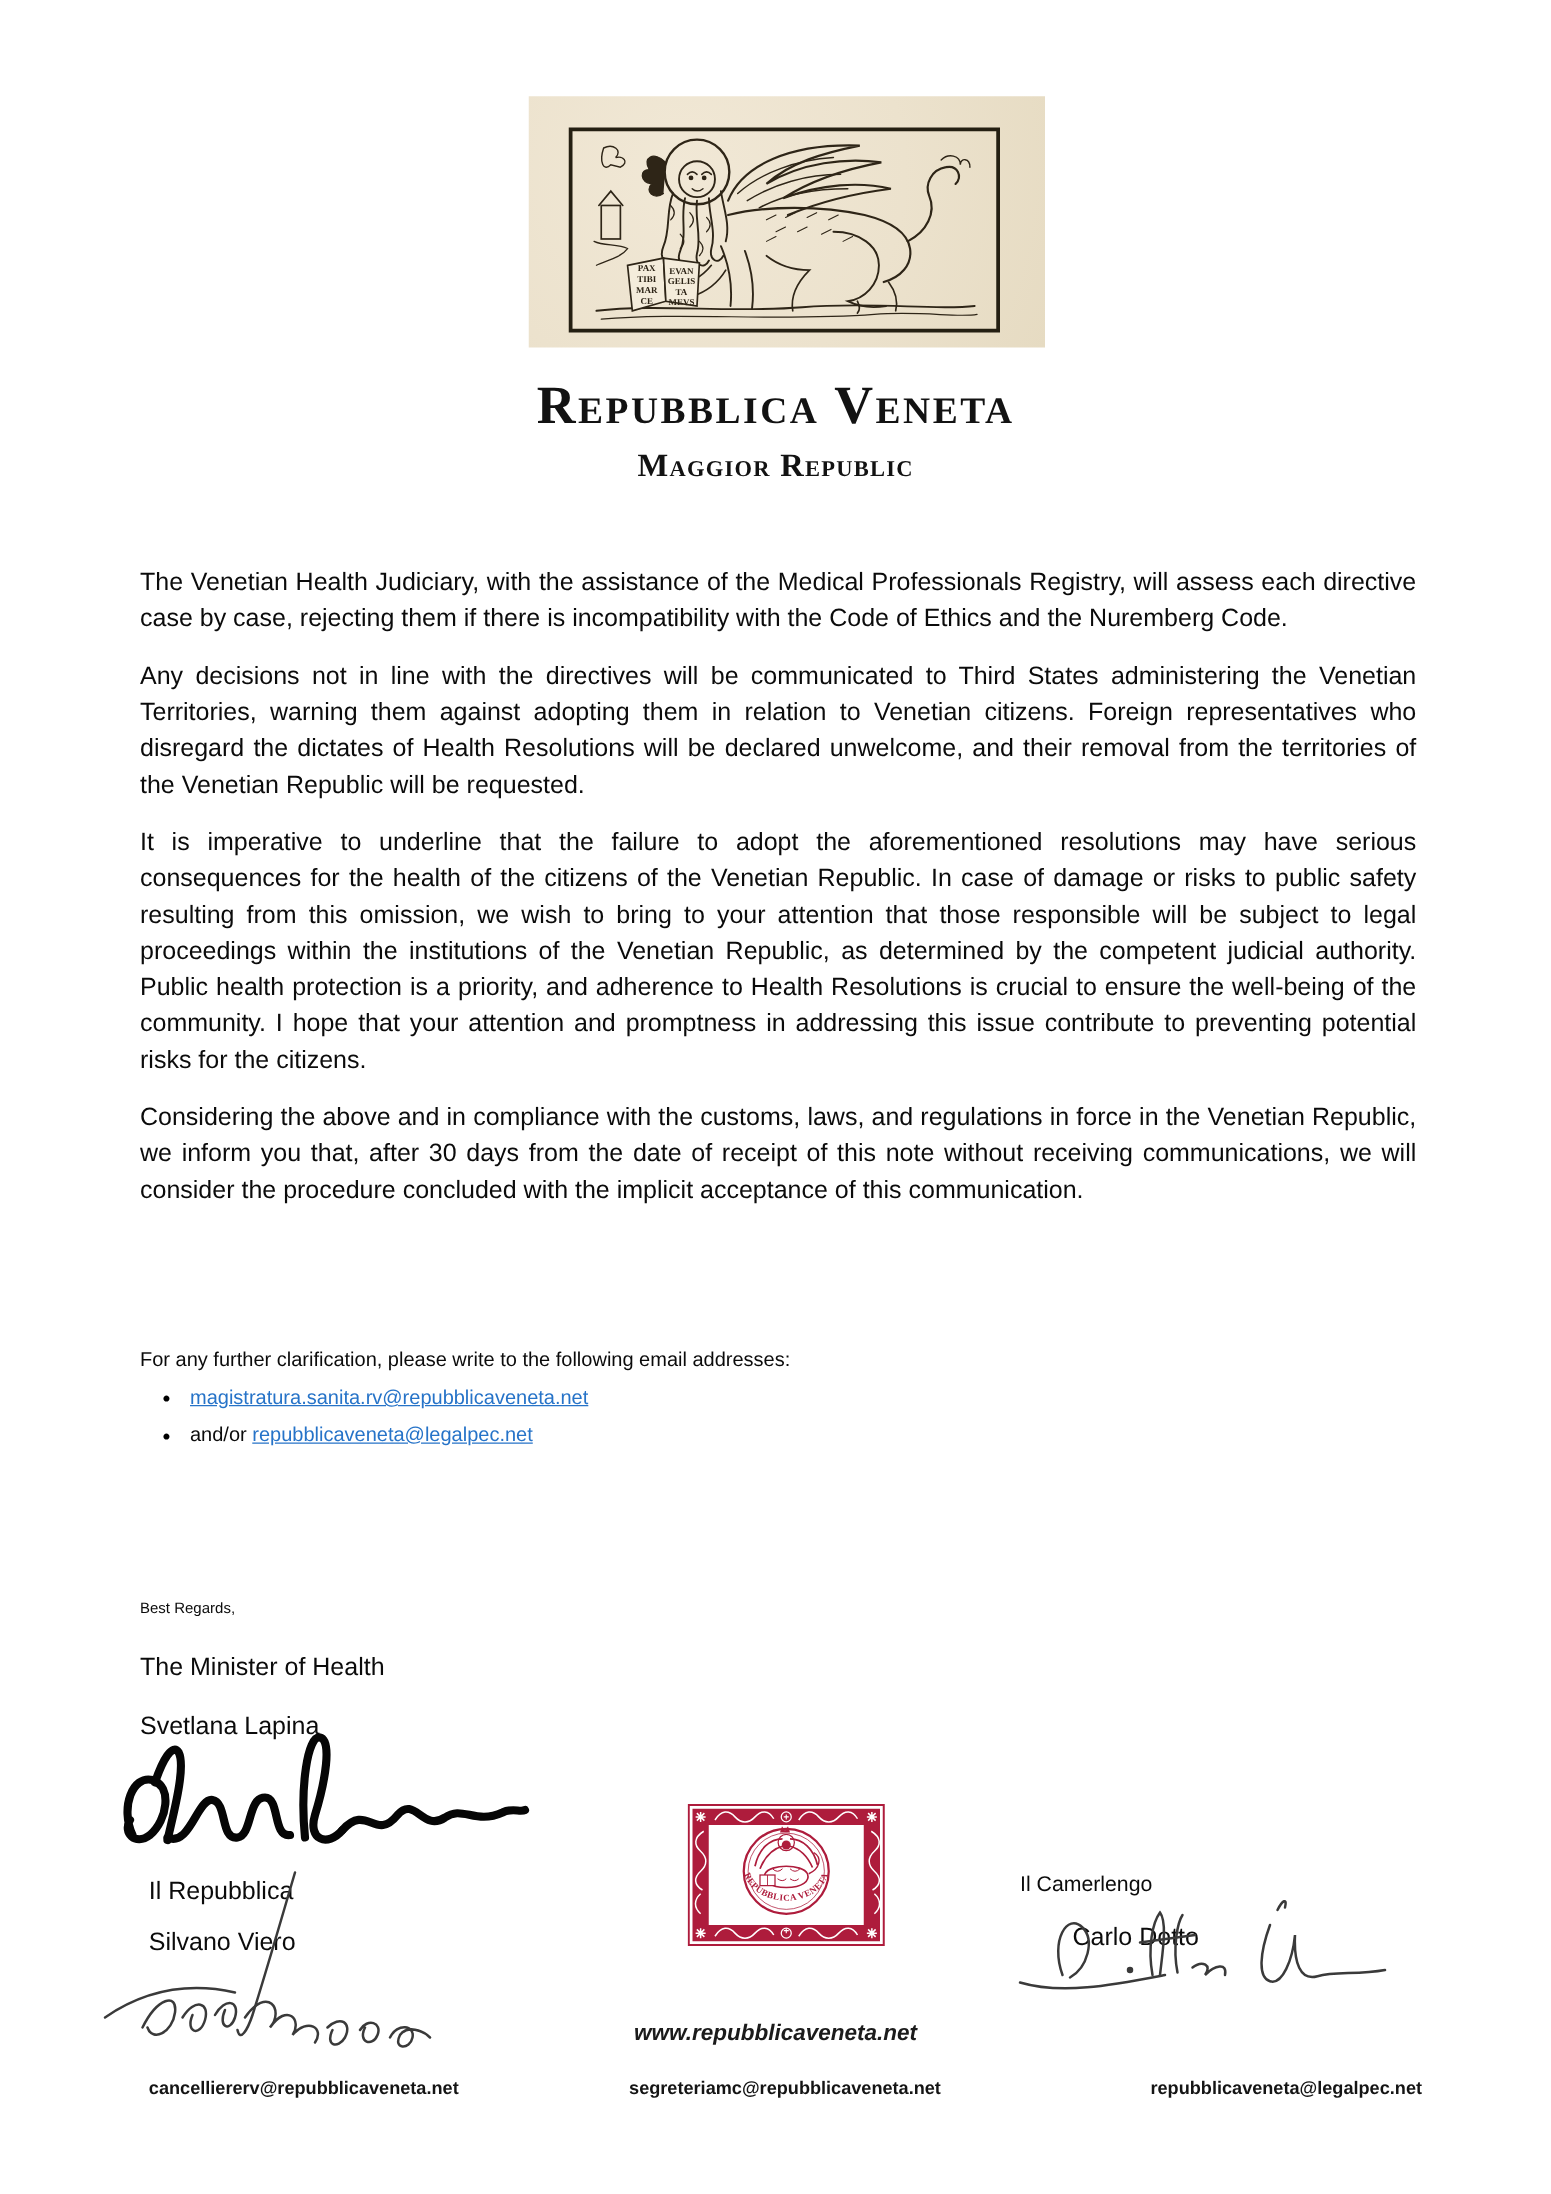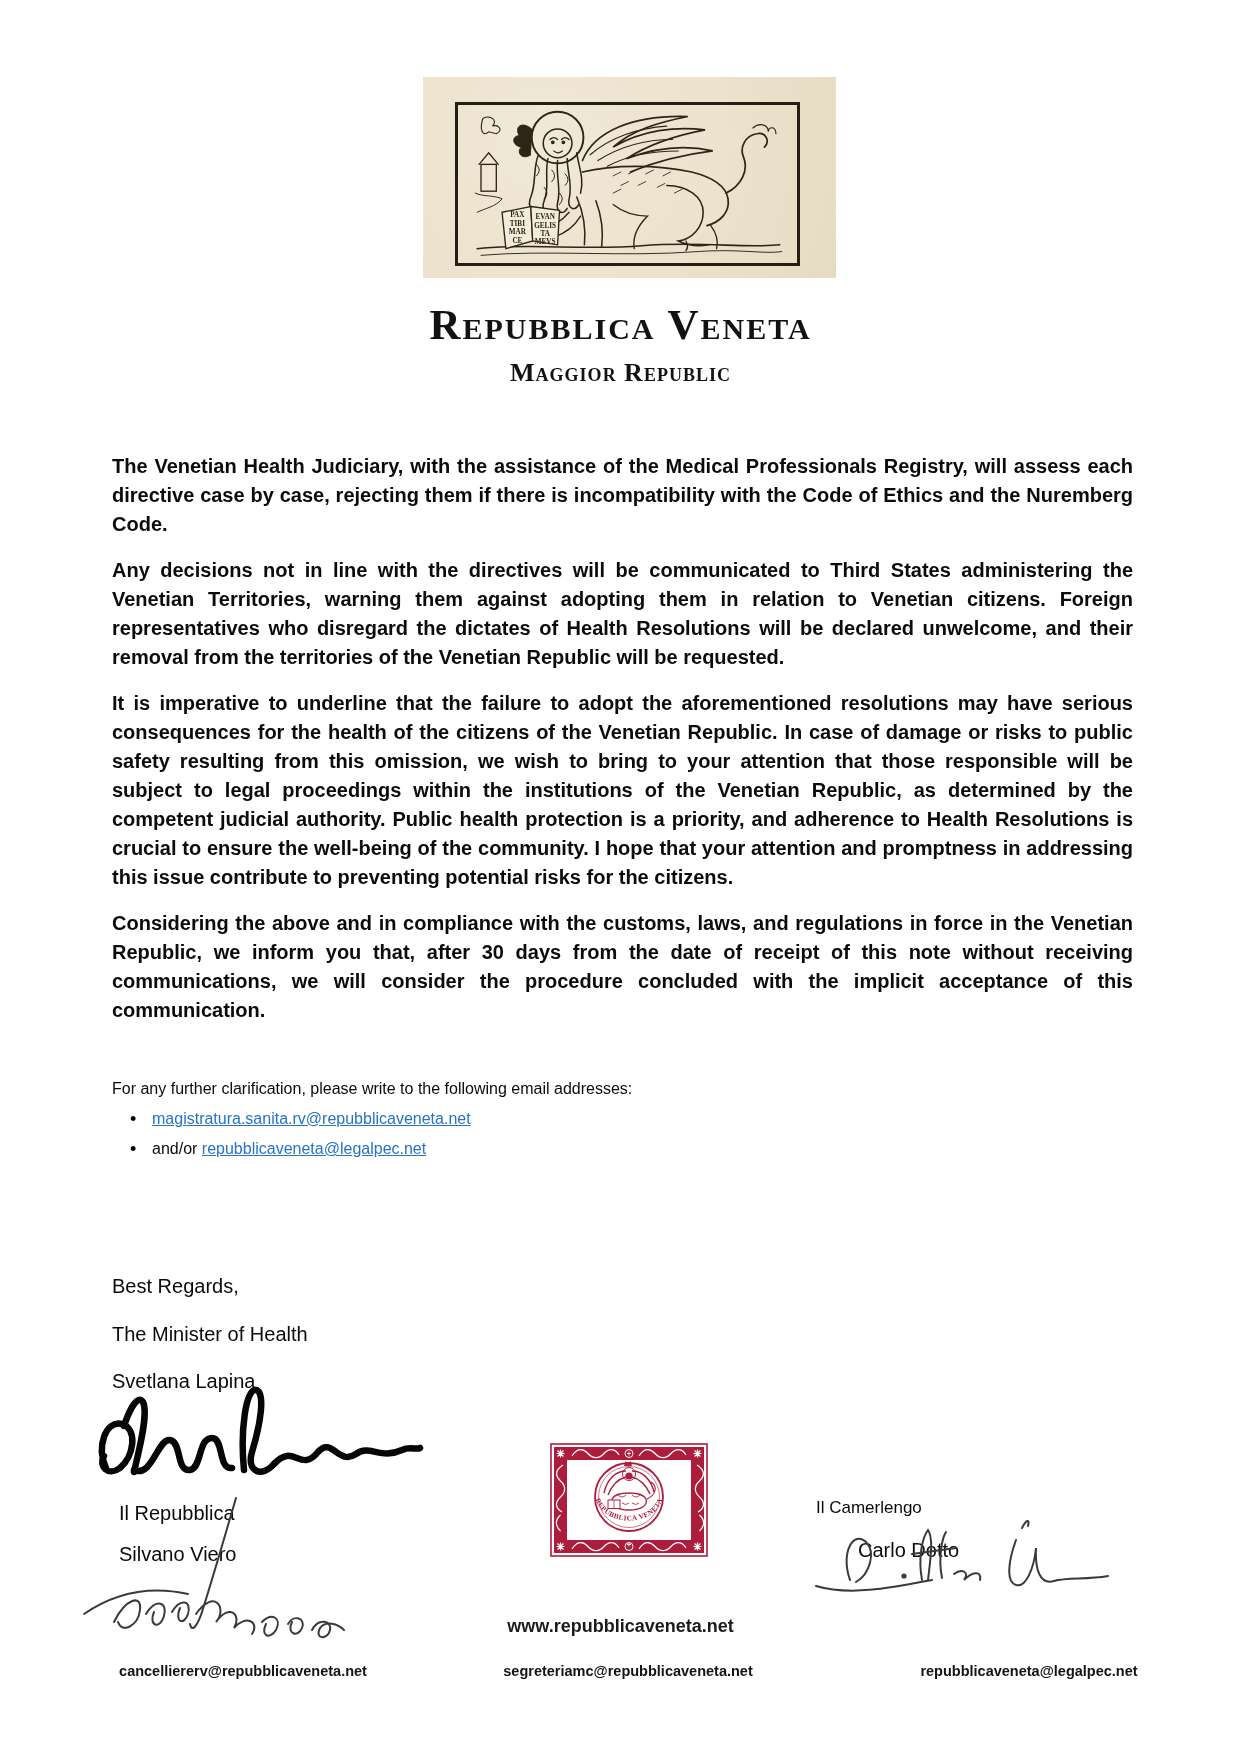--- a/index.html
+++ b/index.html
@@ -39,57 +39,57 @@
     font-family:"Liberation Serif", serif;
     font-variant:small-caps;
     font-weight:bold;
     font-size:26px;letter-spacing:1px;
     color:#121212;
   }
 
   
   .letter{
     position:absolute;left:112px;top:452px;width:1021px;
-    font-size:20px;line-height:29px;font-weight:bold;
+    font-size:20px;line-height:29px;
   }
   .letter p{margin:0 0 17px 0;text-align:justify;}
 
   .clarification{
     position:absolute;left:112px;top:1074px;width:1021px;
     font-size:16px;line-height:30px;
   }
   ul.email-bullets{list-style:none;margin:0;padding:0;}
   ul.email-bullets li{padding-left:40px;position:relative;}
   ul.email-bullets li::before{
     content:"•";position:absolute;left:18px;top:0;font-size:18px;color:#000;
   }
   a.doclink{color:#2673C8;}
 
-  .closing   {position:absolute;left:112px;top:1271px;font-size:20px;line-height:30px;}
+  .closing   {position:absolute;left:112px;top:1271px;font-size:12px;line-height:30px;}
   .minister  {position:absolute;left:112px;top:1319px;font-size:20px;line-height:30px;}
   .signer    {position:absolute;left:112px;top:1366px;font-size:20px;line-height:30px;}
 
   
   .sig{position:absolute;pointer-events:none;}
   .sig-lapina{left:92px;top:1380px;width:335px;height:115px;}
   .sig-viero {left:80px;top:1492px;width:280px;height:152px;}
   .sig-dotto {left:810px;top:1510px;width:305px;height:100px;}
 
   .role-left {position:absolute;left:119px;top:1502px;font-size:20px;}
   .name-left {position:absolute;left:119px;top:1543px;font-size:20px;}
   .role-right{position:absolute;left:816px;top:1498px;font-size:17px;}
   .name-right{position:absolute;left:858px;top:1539px;font-size:20px;}
 
   
   .seal{position:absolute;left:550px;top:1443px;width:158px;height:114px;}
 
   
   .website{
     position:absolute;left:0;right:0;top:1616px;text-align:center;
-    font-size:18px;font-weight:600;color:#1b1b1b;
+    font-size:18px;font-weight:600;color:#1b1b1b;font-style:italic;
   }
   .footer-email{
     position:absolute;top:1663px;transform:translateX(-50%);
     font-size:14.5px;font-weight:600;color:#141414;white-space:nowrap;
   }
   .fe-1{left:243px;} .fe-2{left:628px;text-align:center;} .fe-3{left:1029px;}
 </style>
 </head>
 <body>
 

